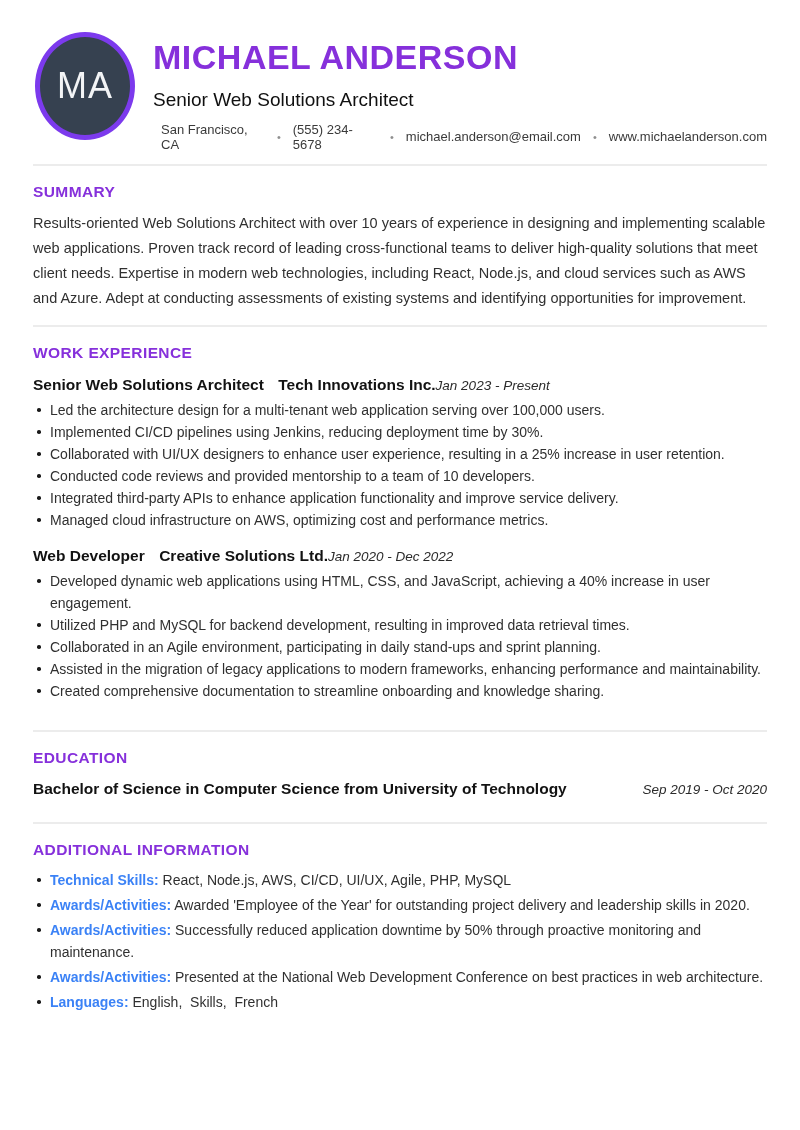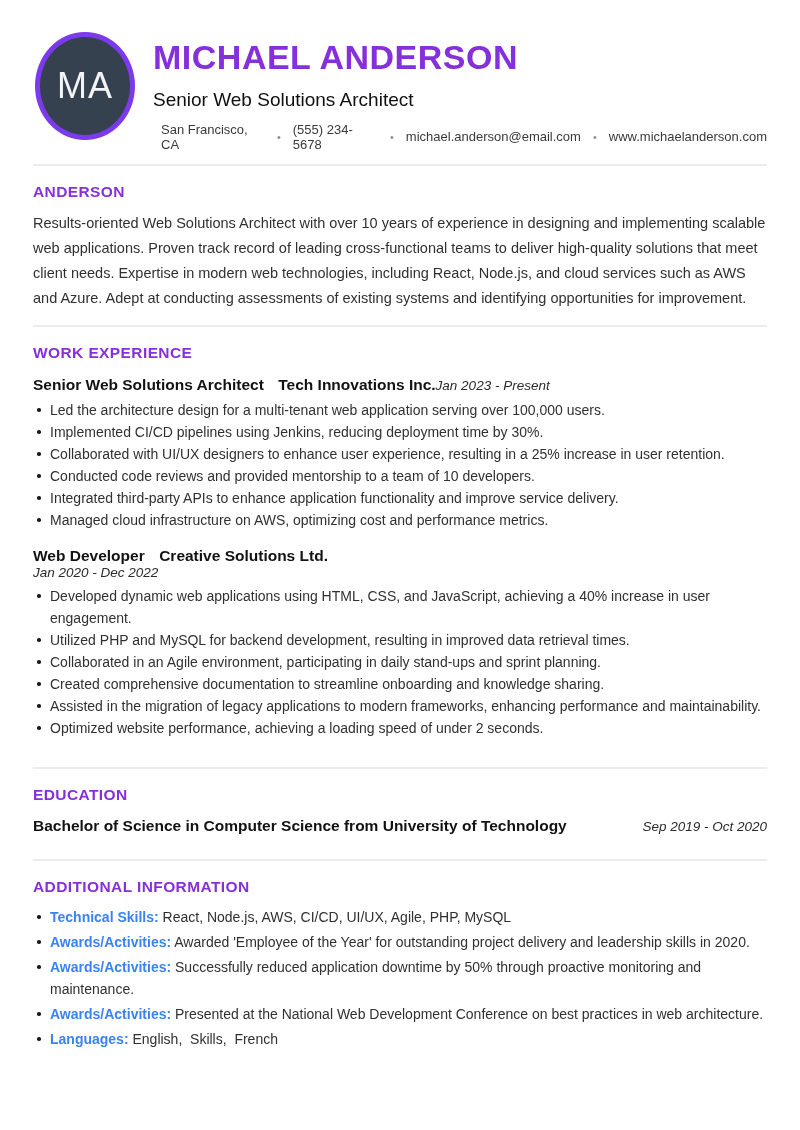--- a/index.html
+++ b/index.html
@@ -40,21 +40,21 @@
   .sec-heading {
     margin-top:17px;
     color:#8630db; font-size:15.5px; font-weight:700; letter-spacing:0.4px;
   }
 
   
   .summary-text { margin-top:10px; font-size:14.5px; line-height:25px; color:#303030; }
 
   
   .job-row { display:flex; justify-content:flex-start; align-items:baseline; margin-top:14px; }
-  .job-row.second { margin-top:16px;flex-direction:column; }
+  .job-row.second { margin-top:16px; }
   .job-title { font-size:15.5px; font-weight:700; color:#121212; }
   .job-company { font-size:15.5px; font-weight:700; color:#121212; margin-left:10px; }
   .job-dates { font-size:13.5px; font-style:italic; color:#2b2b2b; white-space:nowrap; }
 
   ul.bullets { list-style:none; margin-top:5px; }
   ul.bullets li {
     position:relative; padding-left:17px;
     font-size:14px; line-height:22px; color:#303030;
   }
   ul.bullets li::before {
@@ -100,21 +100,21 @@
         <span>michael.anderson@email.com</span>
         <span class="dot">•</span>
         <span>www.michaelanderson.com</span>
       </div>
     </div>
   </div>
 
   <hr class="rule r1">
 
   <div class="section">
-    <div class="sec-heading">ANDERSON</div>
+    <div class="sec-heading">SUMMARY</div>
     <p class="summary-text">Results-oriented Web Solutions Architect with over 10 years of experience in designing and implementing scalable web applications. Proven track record of leading cross-functional teams to deliver high-quality solutions that meet client needs. Expertise in modern web technologies, including React, Node.js, and cloud services such as AWS and Azure. Adept at conducting assessments of existing systems and identifying opportunities for improvement.</p>
   </div>
 
   <hr class="rule r2">
 
   <div class="section">
     <div class="sec-heading">WORK EXPERIENCE</div>
 
     <div class="job-row">
       <div>
@@ -136,23 +136,22 @@
       <div>
         <span class="job-title">Web Developer</span>
         <span class="job-company">Creative Solutions Ltd.</span>
       </div>
       <span class="job-dates">Jan 2020 - Dec 2022</span>
     </div>
     <ul class="bullets">
         <li>Developed dynamic web applications using HTML, CSS, and JavaScript, achieving a 40% increase in user engagement.</li>
         <li>Utilized PHP and MySQL for backend development, resulting in improved data retrieval times.</li>
         <li>Collaborated in an Agile environment, participating in daily stand-ups and sprint planning.</li>
+        <li>Assisted in the migration of legacy applications to modern frameworks, enhancing performance and maintainability.</li>
         <li>Created comprehensive documentation to streamline onboarding and knowledge sharing.</li>
-        <li>Assisted in the migration of legacy applications to modern frameworks, enhancing performance and maintainability.</li>
-        <li>Optimized website performance, achieving a loading speed of under 2 seconds.</li>
       </ul>
   </div>
 
   <hr class="rule r3">
 
   <div class="section">
     <div class="sec-heading">EDUCATION</div>
     <div class="edu-row">
       <span class="edu-degree">Bachelor of Science in Computer Science from University of Technology</span>
       <span class="job-dates">Sep 2019 - Oct 2020</span>

